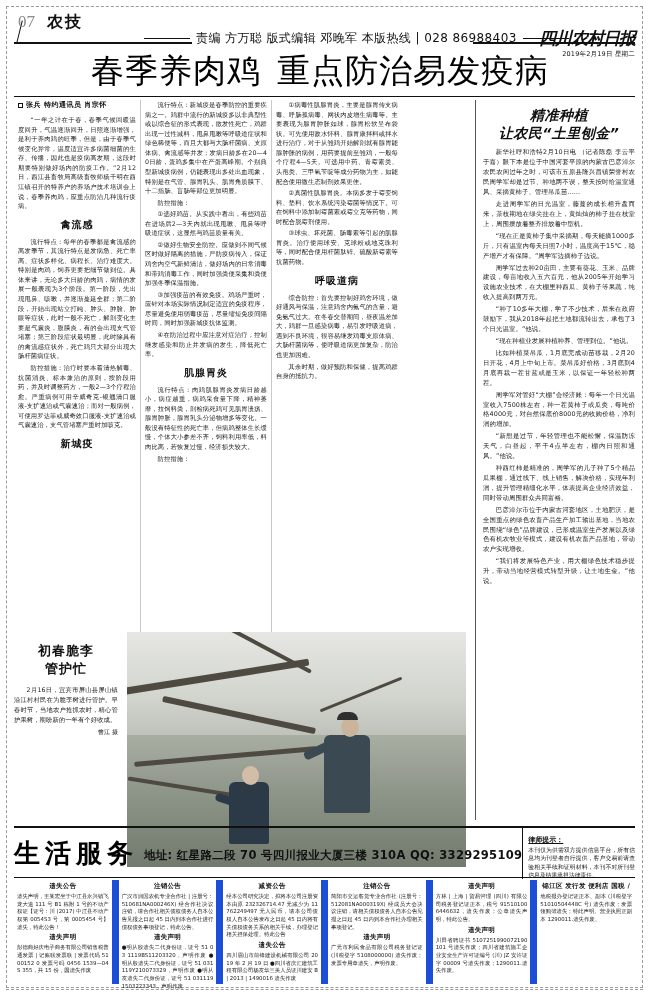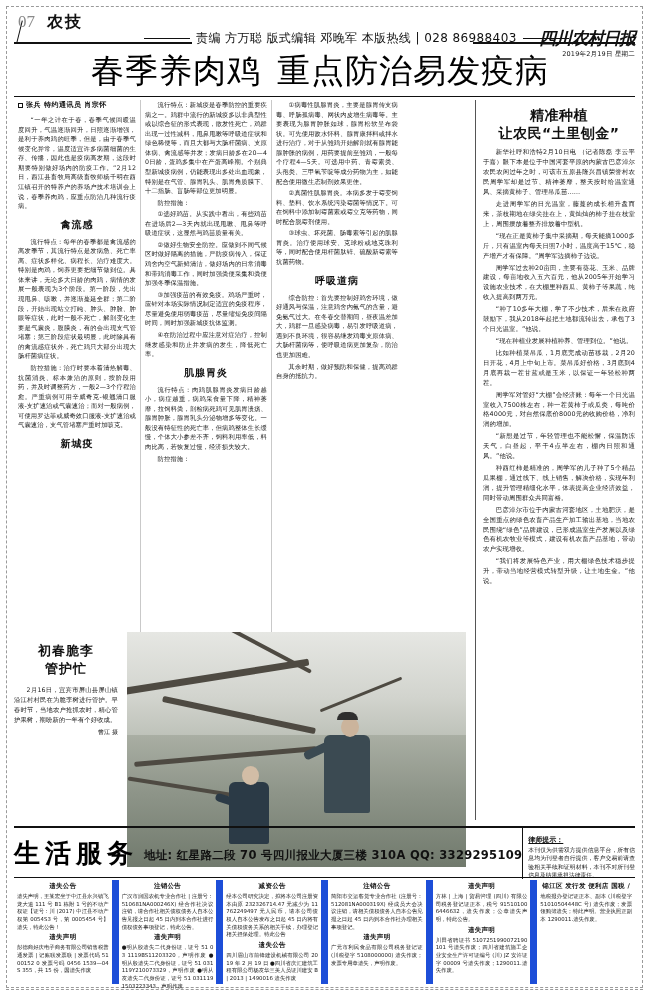--- a/index.html
+++ b/index.html
@@ -127,21 +127,21 @@
   }
 
   
   .side-col{
     position:absolute; right:0; top:0; width:160px; height:720px;
     border-left:1px solid #555;
     padding-left:7px;
   }
   .side-head{
     text-align:center; font-weight:bold; font-size:14px; line-height:1.3;
-    margin:6px 0 6px 0; letter-spacing:.5px;
+    margin:6px 0 6px 0; letter-spacing:.5px;font-style:italic;
   }
   .side-col p.t{ font-size:6.4px; line-height:1.55; }
 
   
   .photo-block{
     position:absolute; left:0; bottom:0; width:452px; height:188px;
   }
   .photo{
     position:absolute; left:113px; top:0; width:339px; height:235px;
     background:
@@ -328,21 +328,21 @@
         <div class="fig w-body"></div>
         <div class="fig w-head"></div>
       </div>
     </div>
 
     <div class="side-col">
       <div class="side-head">
         <div>精准种植</div>
         <div>让农民“土里刨金”</div>
       </div>
-      <p class="t">新华社呼和浩特2月10日电 （记者陈磊 李云平 于嘉）眼下本是位于中国河套平原的内蒙古巴彦淖尔农民农闲过年之时，可该市五原县隆兴昌镇荣誉村农民周学军却是过节、精神萎靡，整天按时给温室通风、采摘黄柿子、管理吊瓜苗……</p>
+      <p class="t">新华社呼和浩特2月10日电 （记者陈磊 李云平 于嘉）眼下本是位于中国河套平原的内蒙古巴彦淖尔农民农闲过年之时，可该市五原县隆兴昌镇荣誉村农民周学军却是过节、种地两不误，整天按时给温室通风、采摘黄柿子、管理吊瓜苗……</p>
       <p class="t">走进周学军的日光温室，藤蔓的成长相升盘而来，茶枝期地在绿尖挂在上，黄灿灿的柿子挂在枝堂上，周围摆放着整齐排放着中型机。</p>
       <p class="t">“现在正是黄柿子集中采摘期，每天能摘1000多斤，只有温室内每天日照7小时，温度高于15℃，稳产增产才有保障。”周学军边摘柿子边说。</p>
       <p class="t">周学军过去种20亩田，主要有葵花、玉米、品牌建设，每亩地收入五六百元，他从2005年开始学习设施农业技术，在大棚里种西瓜、黄柿子等果蔬，纯收入提高到两万元。</p>
       <p class="t">“种了10多年大棚，学了不少技术，后来在政府鼓励下，我从2018年起把土地都流转出去，承包了3个日光温室。”他说。</p>
       <p class="t">“现在种植业发展种植种养、管理到位。”他说。</p>
       <p class="t">比如种植菜吊瓜，1月底完成动苗移栽，2月20日开花，4月上中旬上市。菜吊瓜好价格，3月底到4月底再栽一茬甘蓝或是玉米，以保证一年轻松种两茬。</p>
       <p class="t">周学军对管好“大棚”会经济账：每年一个日光温室收入7500株左右，种一茬黄柿子或瓜类，每吨价格4000元，对自然保底价8000元的收购价格，净利润的增加。</p>
       <p class="t">“新想是过节，年轻管理也不能松懈，保温防冻天气，白昼起，平干4点半左右，棚内日照和通风。”他说。</p>
       <p class="t">种西红柿是精准的，周学军的儿子种了5个精品瓜果棚，通过线下、线上销售，解决价格，实现年利润，提升管理精细化水平，体表提高企业经济效益，同时带动周围群众共同富裕。</p>
       <p class="t">巴彦淖尔市位于内蒙古河套地区，土地肥沃，是全国重点的绿色农畜产品生产加工输出基地，当地农民围绕“绿色”品牌建设，已形成温室生产发展以及绿色有机农牧业等模式，建设有机农畜产品基地，带动农户实现增收。</p>

